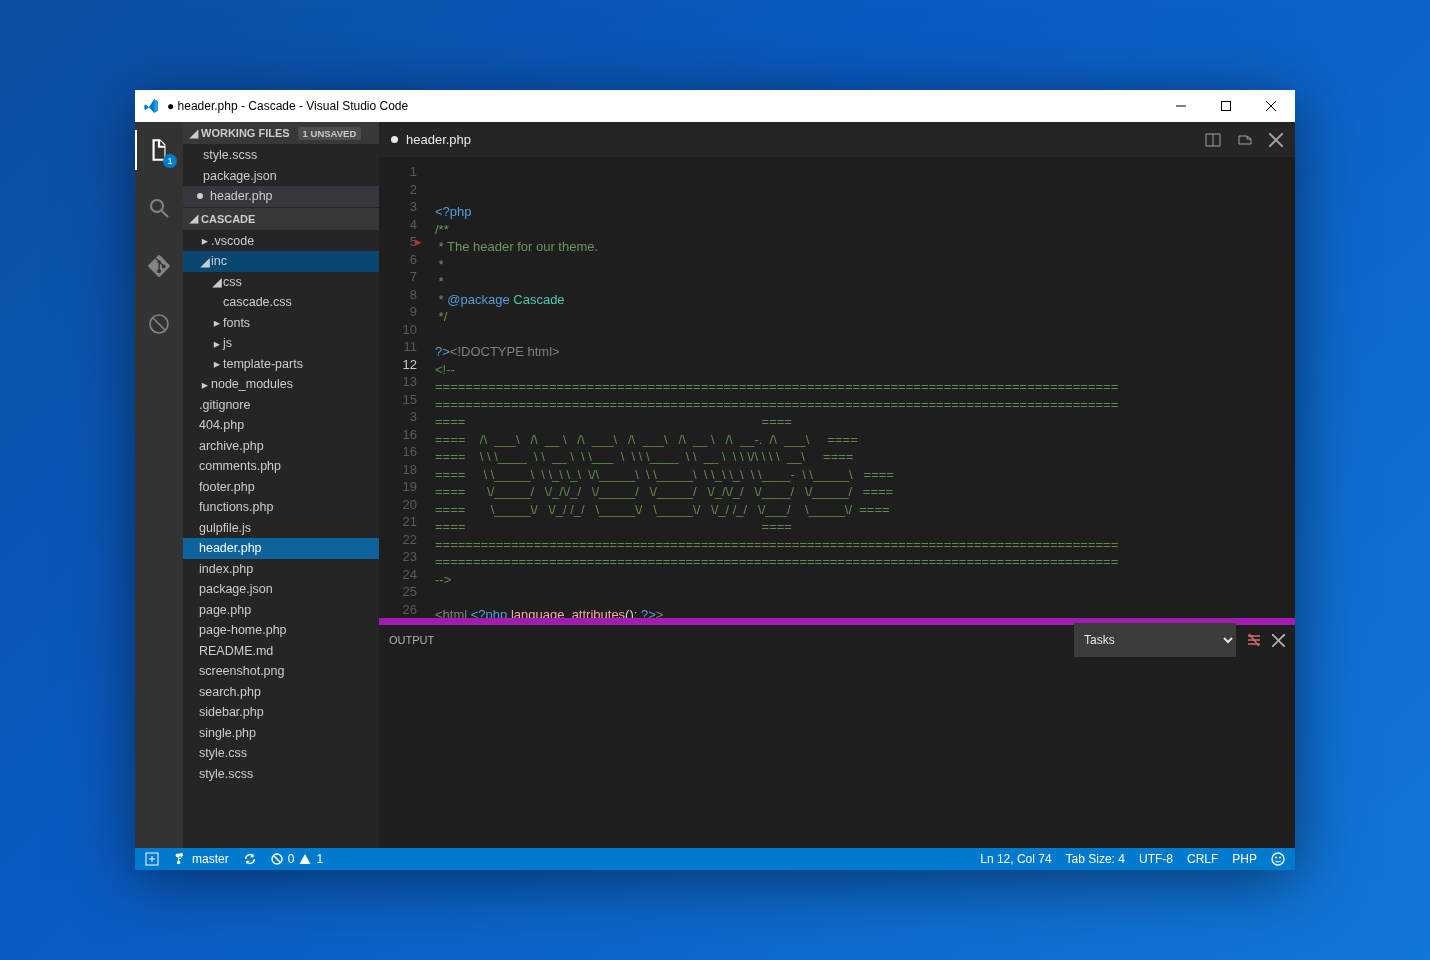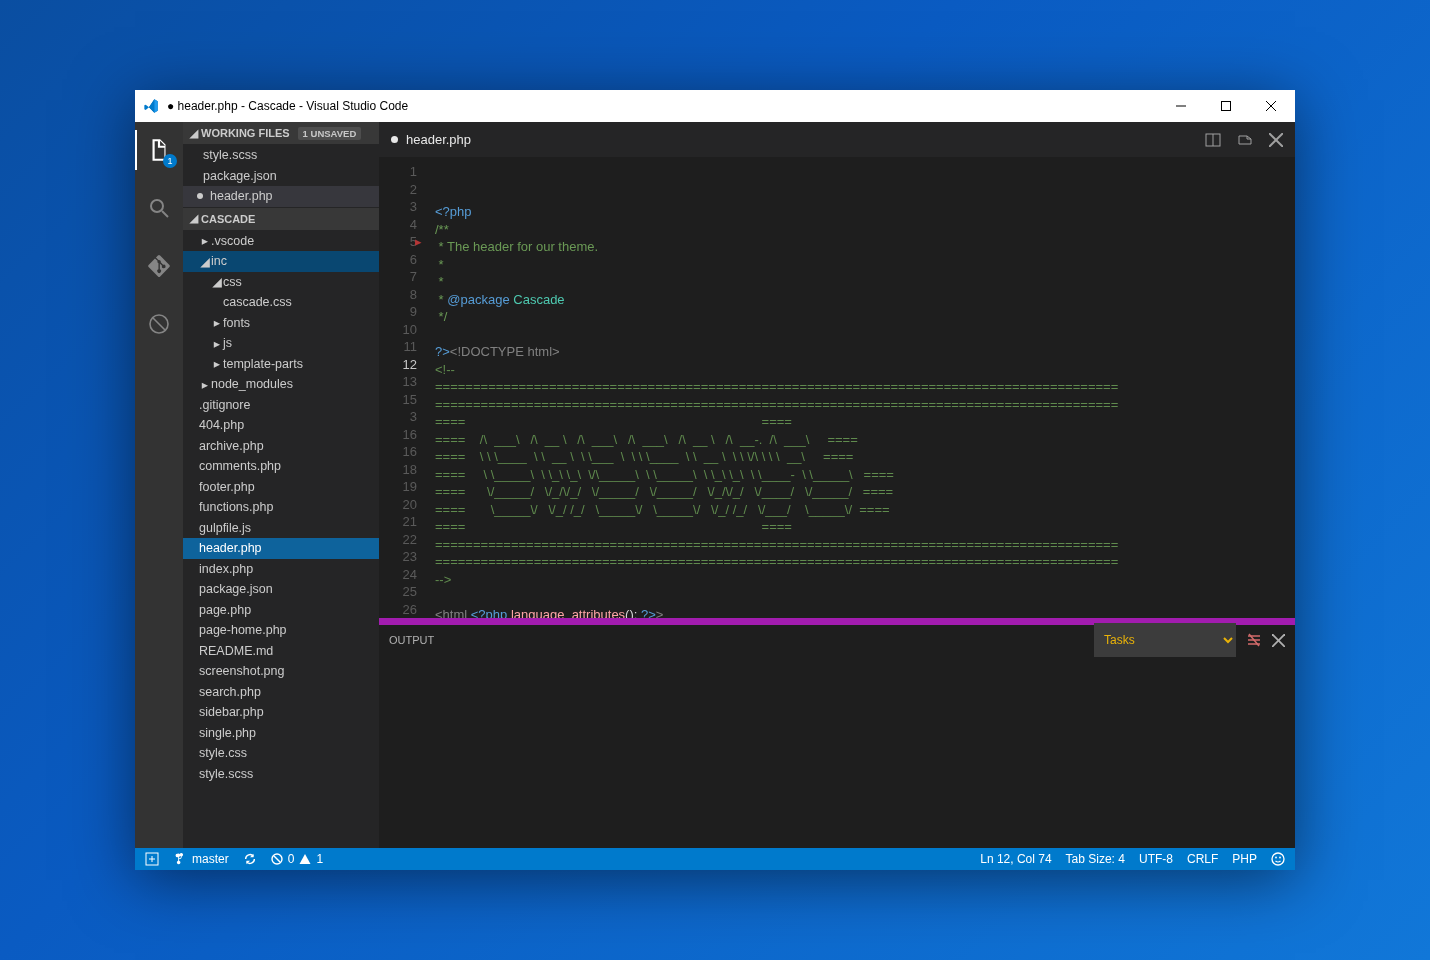--- a/index.html
+++ b/index.html
@@ -70,21 +70,21 @@
   .tk-fn{color:#fca5a5;}
   .tk-white{color:#d4d4d4;}
   .tk-str{color:#ce9178;}
   .tk-pkg{color:#569cd6;}
   .tk-name{color:#4ec9b0;}
   .tk-html{color:#808080;}
   
   .panel{height:230px;background:#1e1e1e;border-top:7px solid #a21caf;display:flex;flex-direction:column;}
   .panel-head{height:30px;display:flex;align-items:center;justify-content:space-between;padding:0 10px;font-size:11px;color:#b0b0b0;}
   .panel-head .right{display:flex;align-items:center;gap:10px;}
-  .panel-select{background:#3c3c3c;color:#eab308;border:none;font-size:12px;padding:9px 6px;width:142px;}
+  .panel-select{background:#3c3c3c;color:#e5e5e5;border:none;font-size:12px;padding:9px 6px;width:162px;}
   .panel-icon{cursor:pointer;color:#b0b0b0;display:flex;}
   
   .statusbar{height:22px;background:#007acc;color:#fff;display:flex;align-items:center;justify-content:space-between;font-size:12px;padding:0 10px;}
   .statusbar .group{display:flex;align-items:center;gap:14px;}
   .statusbar .group span{display:flex;align-items:center;gap:5px;cursor:pointer;}
   svg{display:block;}
 </style>
 </head>
 <body>
 

